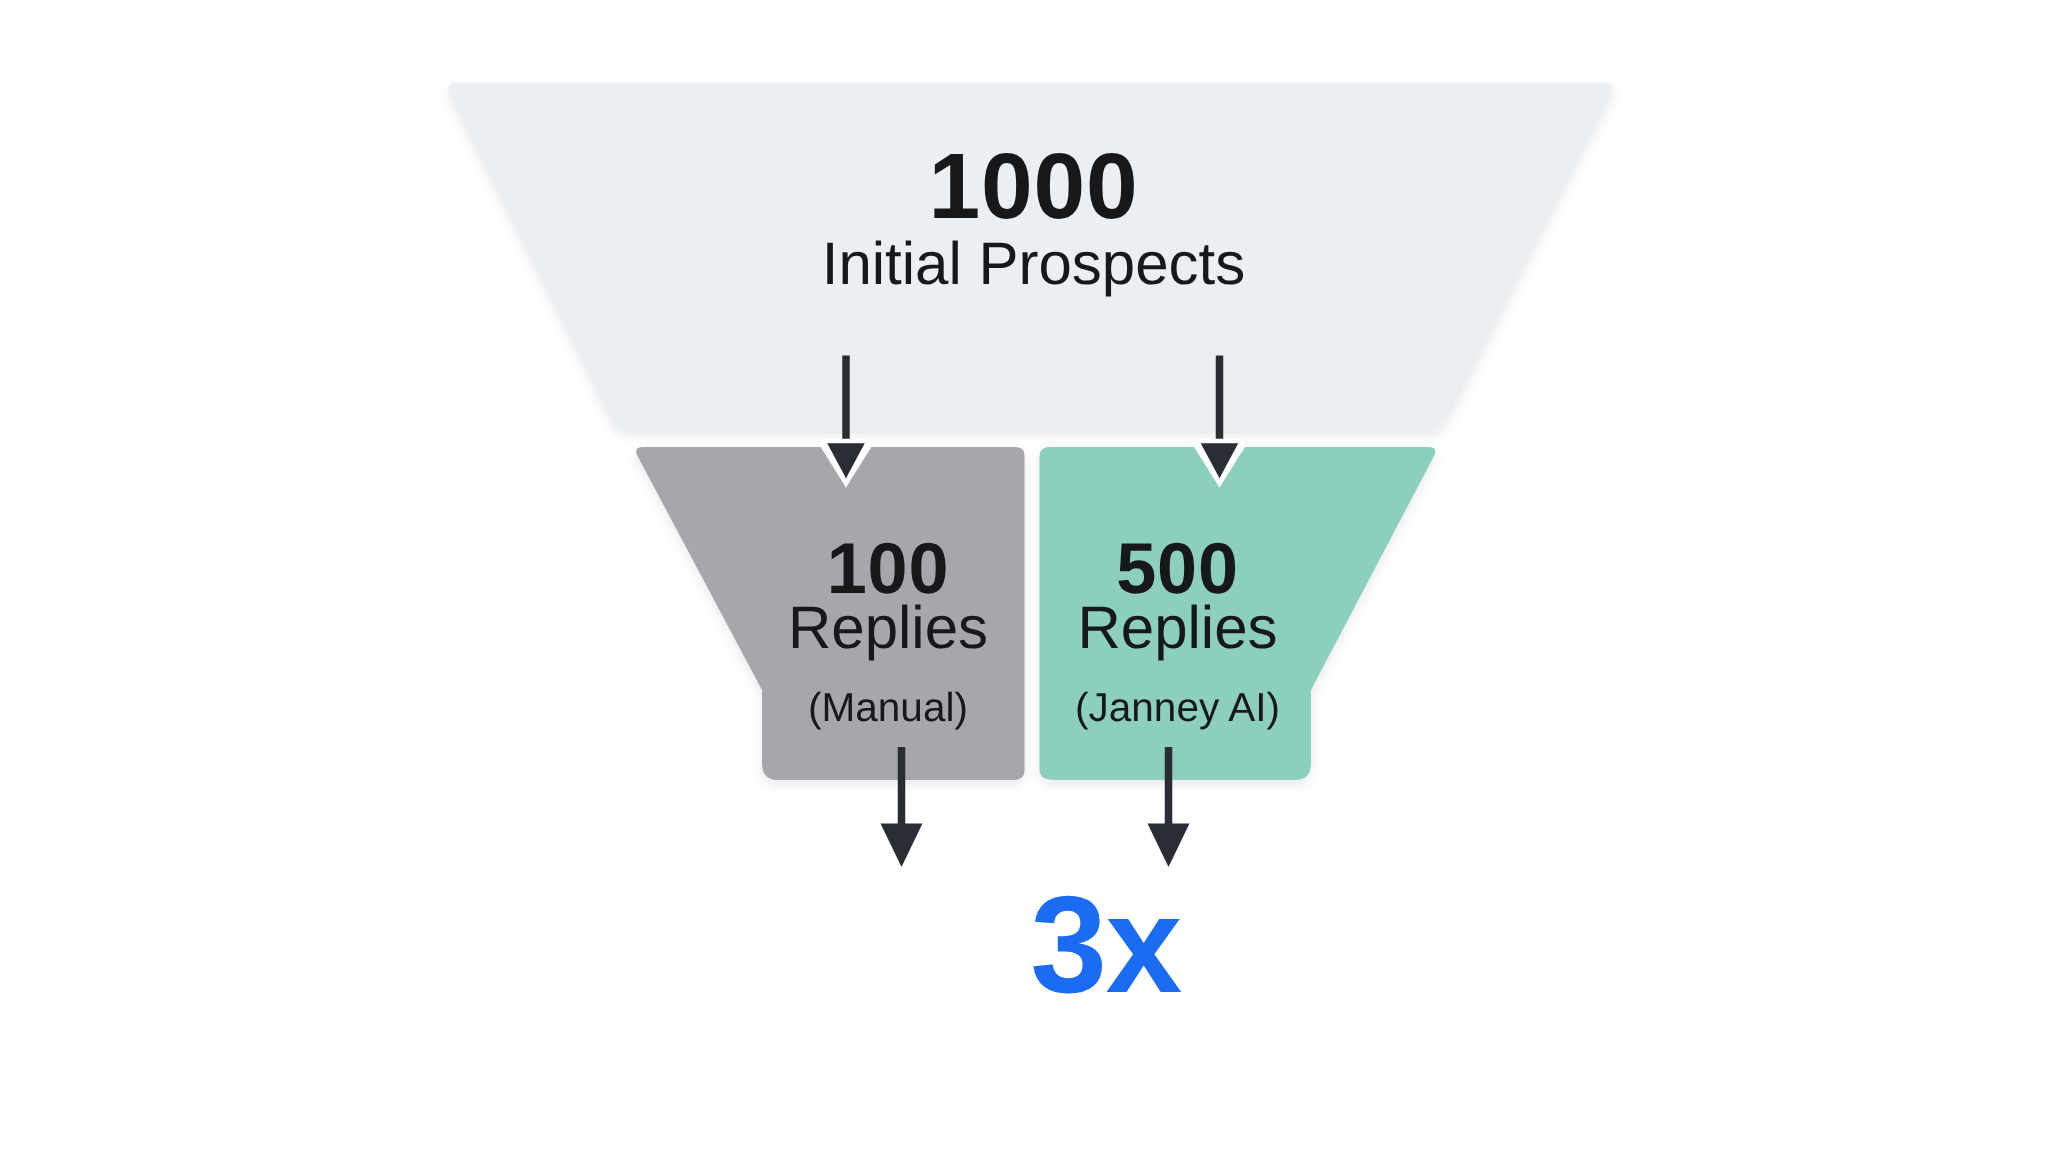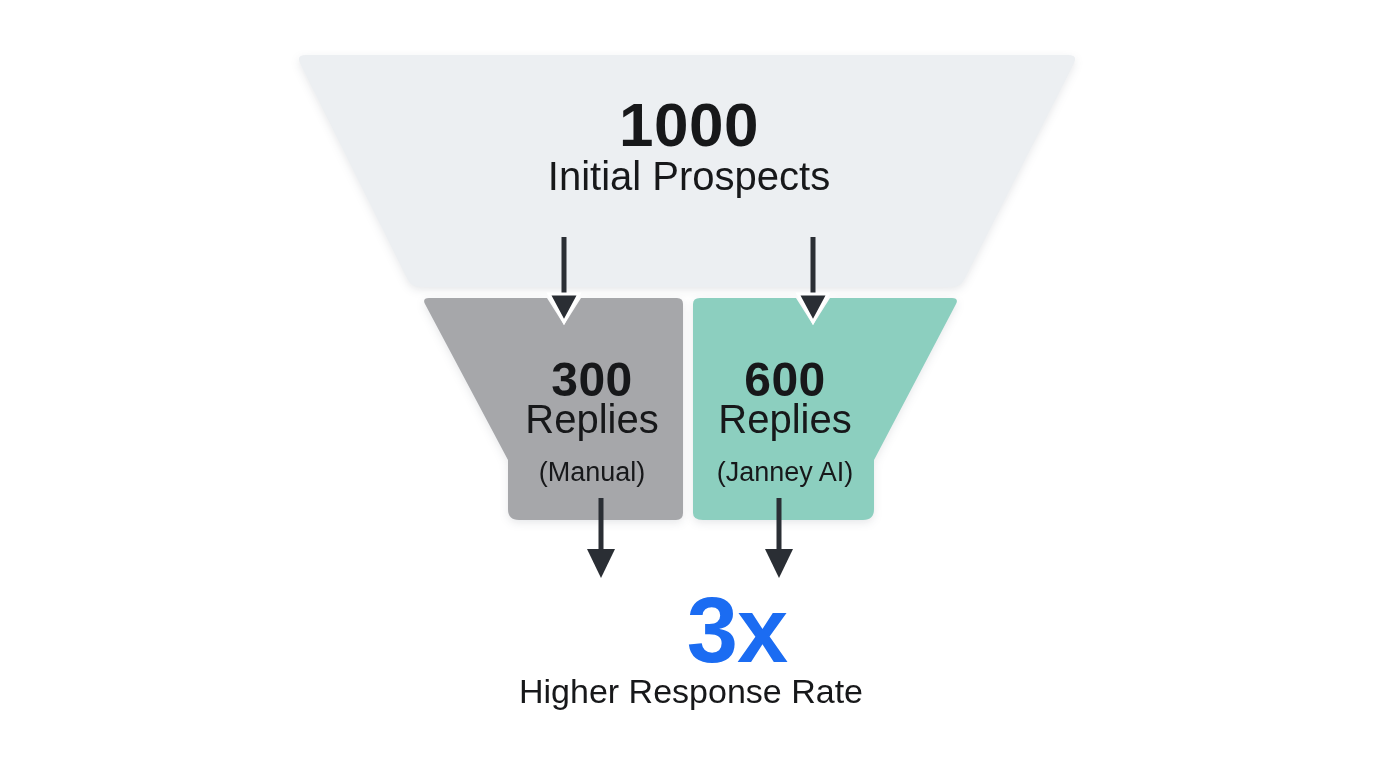--- a/index.html
+++ b/index.html
@@ -81,24 +81,23 @@
 
     <g>
       <rect x="776.5" y="498" width="5" height="54" fill="#2A2E34"></rect>
       <polygon points="765,549 793,549 779,578" fill="#2A2E34"></polygon>
     </g>
   </svg>
 
   <div class="txt big-num" style="left:689px; top:125px;">1000</div>
   <div class="txt sub-label" style="left:689px; top:176px;">Initial Prospects</div>
 
-  <div class="txt mid-num" style="left:592px; top:380px;">300</div>
+  <div class="txt mid-num" style="left:592px; top:380px;">100</div>
   <div class="txt sub-label" style="left:592px; top:419px;">Replies</div>
   <div class="txt sub-label-sm" style="left:592px; top:452px;">(Manual)</div>
 
-  <div class="txt mid-num" style="left:785px; top:380px;">600</div>
+  <div class="txt mid-num" style="left:785px; top:380px;">500</div>
   <div class="txt sub-label" style="left:785px; top:419px;">Replies</div>
   <div class="txt sub-label-sm" style="left:785px; top:452px;text-align:right;">(Janney AI)</div>
 
   <div class="txt multiplier" style="left:691px; top:630px;">3x</div>
-  <div class="txt caption" style="left:691px; top:691px;">Higher Response Rate</div>
 
 </div>
 
 </body></html>

